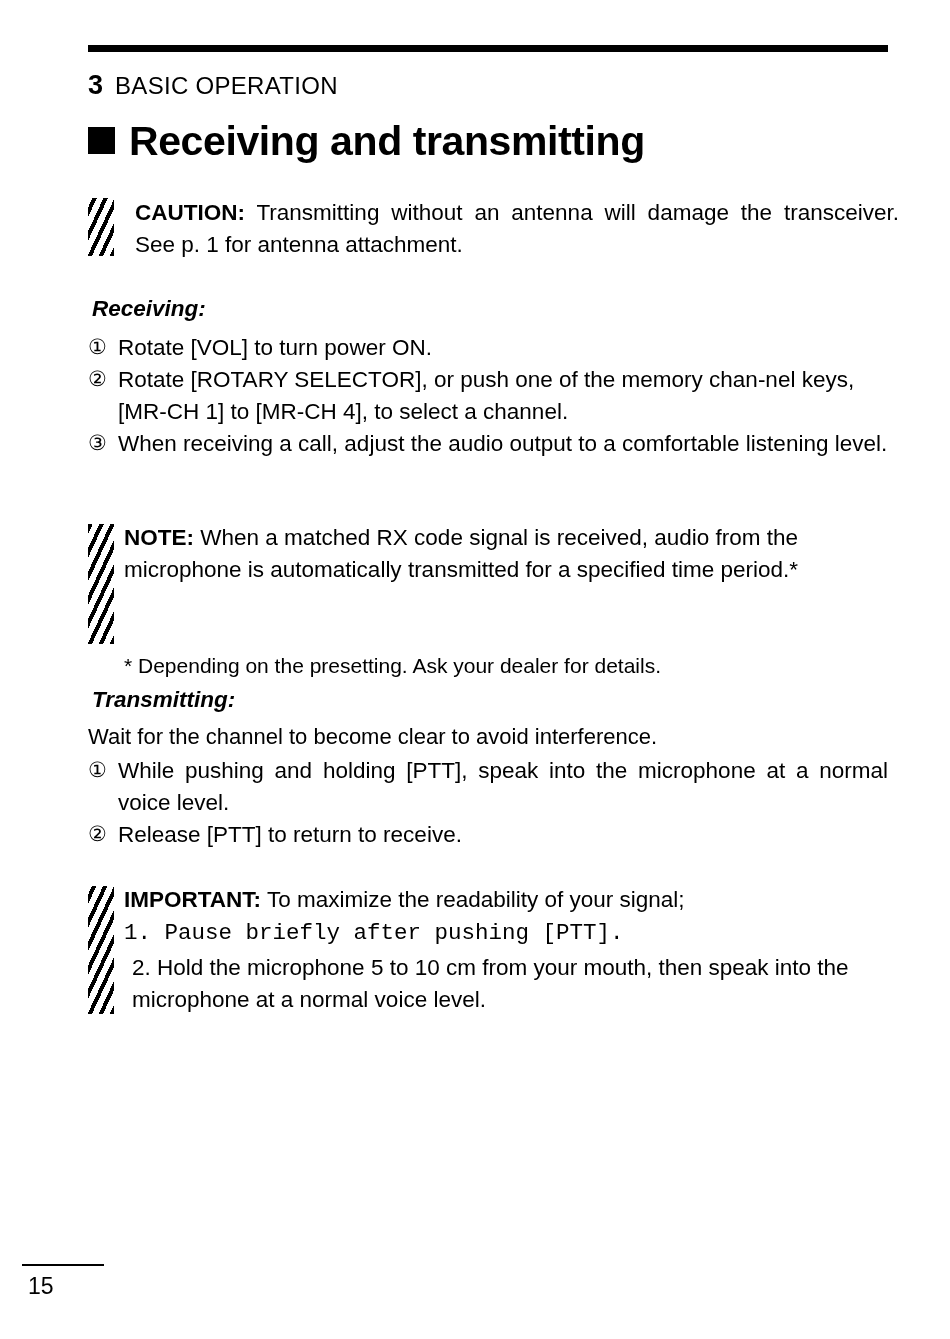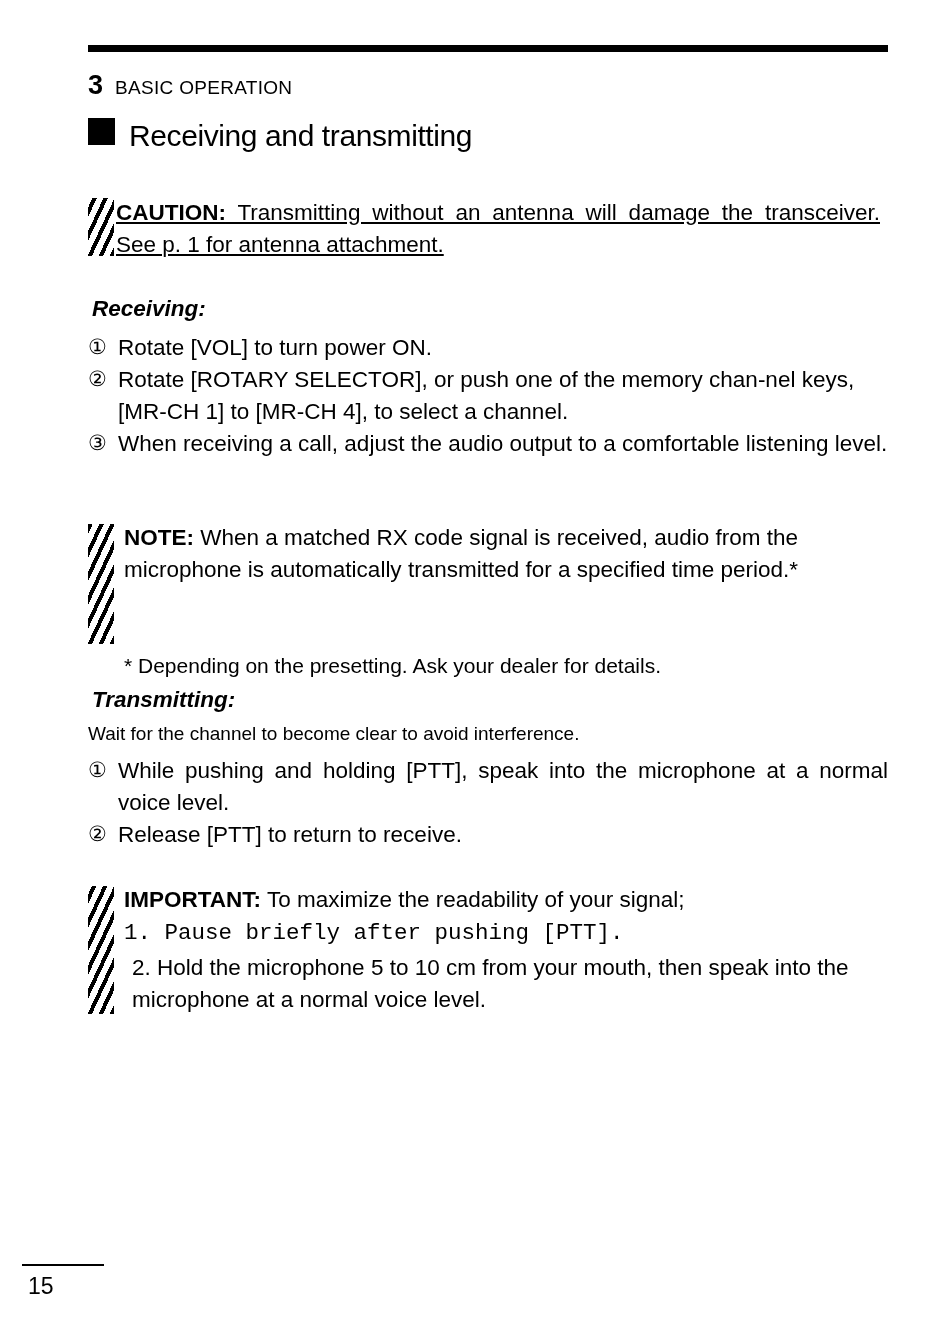--- a/index.html
+++ b/index.html
@@ -36,30 +36,30 @@
     display: flex;
     align-items: baseline;
     gap: 12px;
   }
   .chapter-num {
     font-size: 27px;
     font-weight: bold;
     line-height: 1;
   }
   .chapter-name {
-    font-size: 19px;
+    font-size: 24px;
     letter-spacing: 0.3px;
     line-height: 1;
   }
   .page-title {
     position: absolute;
     left: 88px;
     top: 118px;
-    font-size: 30px;
-    font-weight: normal;
+    font-size: 41px;
+    font-weight: bold;
     letter-spacing: -0.4px;
     white-space: nowrap;
   }
   .page-title .sq {
     display: inline-block;
     width: 27px;
     height: 27px;
     background: #000;
     margin-right: 14px;
     vertical-align: 1px;
@@ -106,21 +106,21 @@
     width: 30px;
     flex: 0 0 30px;
     font-size: 21px;
     line-height: 1.45;
   }
   .li-text {
     flex: 1 1 auto;
   }
   .plain-line {
     position: absolute;
-    font-size: 19px;
+    font-size: 22px;
     line-height: 1.42;
   }
   .footnote {
     font-size: 21px;
   }
   .bottom-rule {
     position: absolute;
     left: 22px;
     top: 1264px;
     width: 82px;
@@ -144,21 +144,21 @@
   <div class="chapter-line">
     <span class="chapter-num">3</span>
     <span class="chapter-name">BASIC OPERATION</span>
   </div>
 
   <div class="page-title">
     <span class="sq"></span><span>Receiving and transmitting</span>
   </div>
 
   <div class="hatch" style="left:88px; top:198px; height:58px;"></div>
-  <div class="block just" style="left:116px; top:197px; width:764px;text-decoration:underline;">
+  <div class="block just" style="left:135px; top:197px; width:764px;">
     <span class="bold">CAUTION:</span><span> Transmitting without an antenna will damage the transceiver. See p. 1 for antenna attachment.</span>
   </div>
 
   <div class="sub-head" style="left:92px; top:296px;">Receiving:</div>
 
   <div class="list" style="left:88px; top:332px; width:800px;">
     <div class="li">
       <span class="marker">①</span>
       <span class="li-text">Rotate [VOL] to turn power ON.</span>
     </div>

